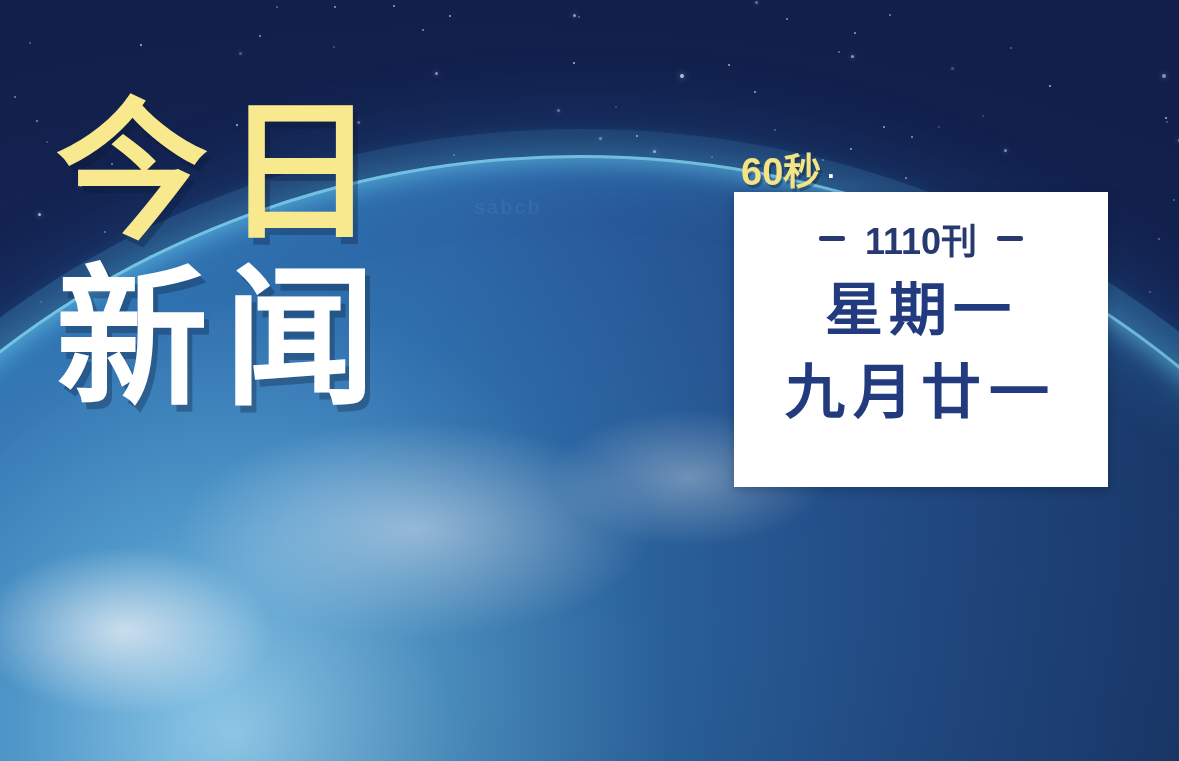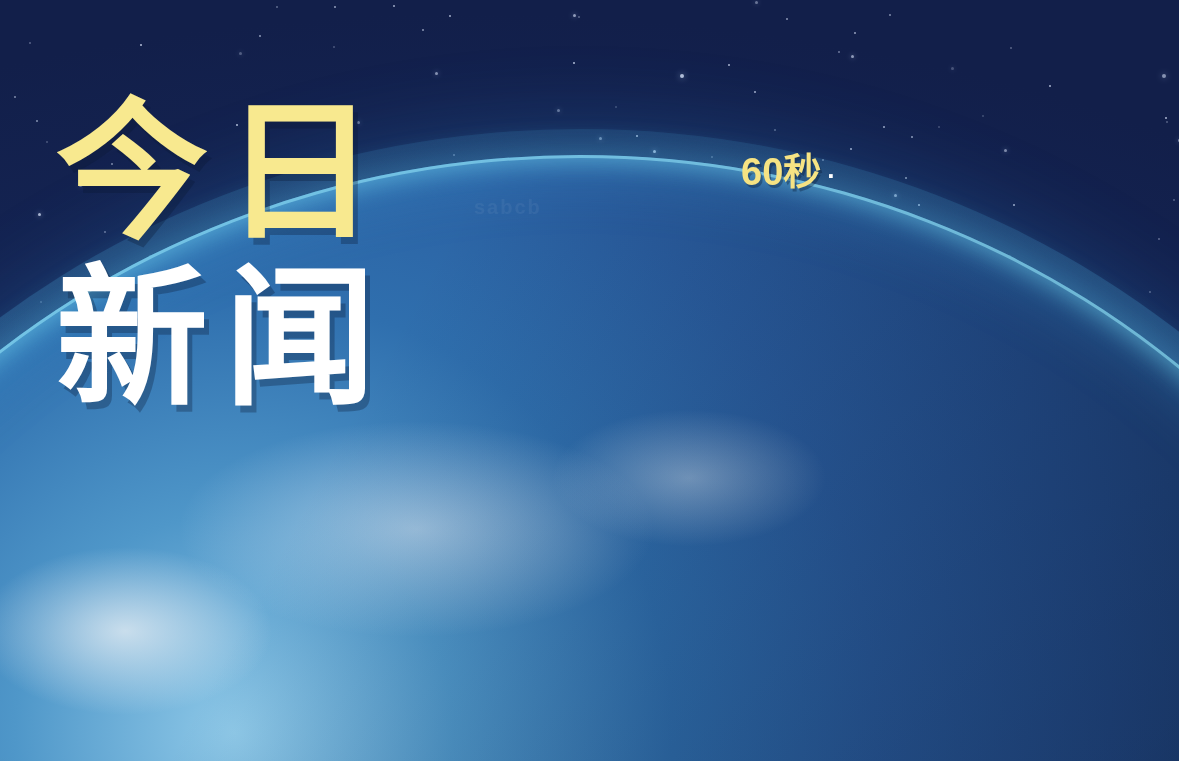--- a/index.html
+++ b/index.html
@@ -406,15 +406,24 @@
     <span class="line l1">今日</span>
     <span class="line l2">新闻</span>
   </div>
 
 
   <div class="subtitle">
     <span class="sec">60秒</span>
     <span class="dot">·</span>
   </div>
 
+  <div class="info-card">
+    <div class="issue-row">
+      <span class="dash"></span>
+      <span class="issue">1110刊</span>
+      <span class="dash"></span>
+    </div>
+    <div class="weekday">星期一</div>
+    <div class="lunar">九月廿一</div>
+  </div>
 
 
 </div>
 
 </body></html>

